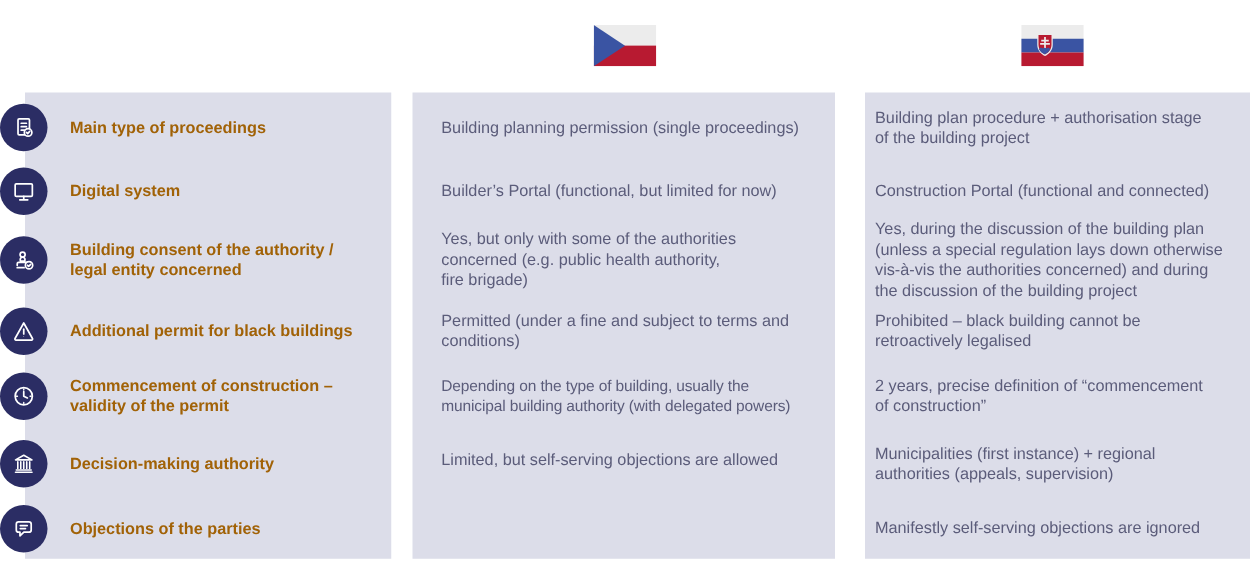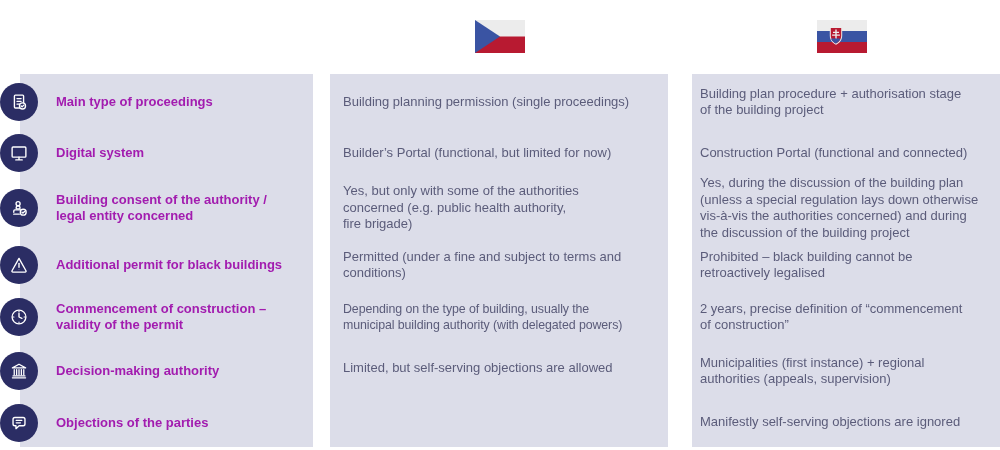--- a/index.html
+++ b/index.html
@@ -23,26 +23,26 @@
 
   .icon-badge{
     position:absolute;left:-20px;top:50%;transform:translateY(-50%);
     width:38px;height:38px;border-radius:50%;background:#2b2d64;
     display:flex;align-items:center;justify-content:center;
   }
   .icon-badge svg{display:block;}
 
   .label{
     margin-left:36px;font-weight:bold;font-size:13px;line-height:16px;
-    color:#a21caf;white-space:pre-line;letter-spacing:0;
+    color:#a16207;white-space:pre-line;letter-spacing:0;
   }
   .cell{
     font-size:13px;line-height:16.5px;color:#5b5c7a;white-space:pre-line;
   }
-  .panel-mid .cell{padding-left:13px;}
+  .panel-mid .cell{padding-left:23px;}
   .panel-right .cell{padding-left:8px;}
   .cell.condensed{font-size:12.4px;letter-spacing:-0.1px;}
 </style>
 </head>
 <body>
 
 <div class="stage">
 
   <div class="flag flag-cz">
     <svg viewBox="0 0 50 33" xmlns="http://www.w3.org/2000/svg">

